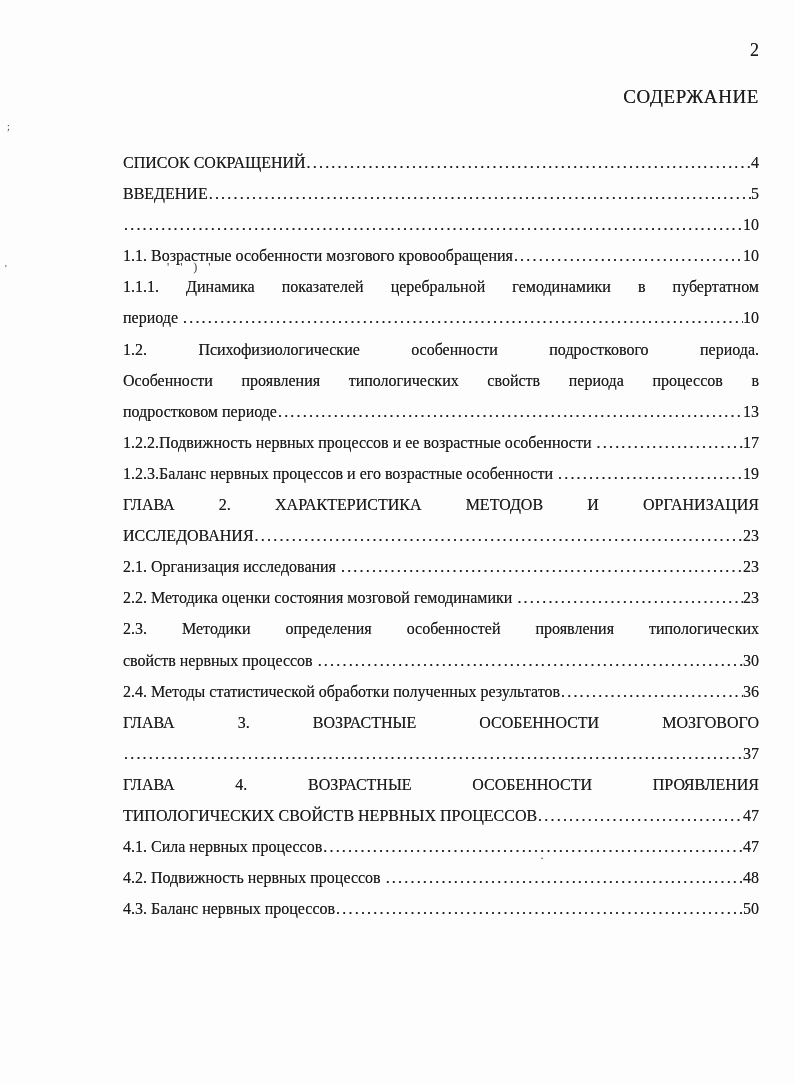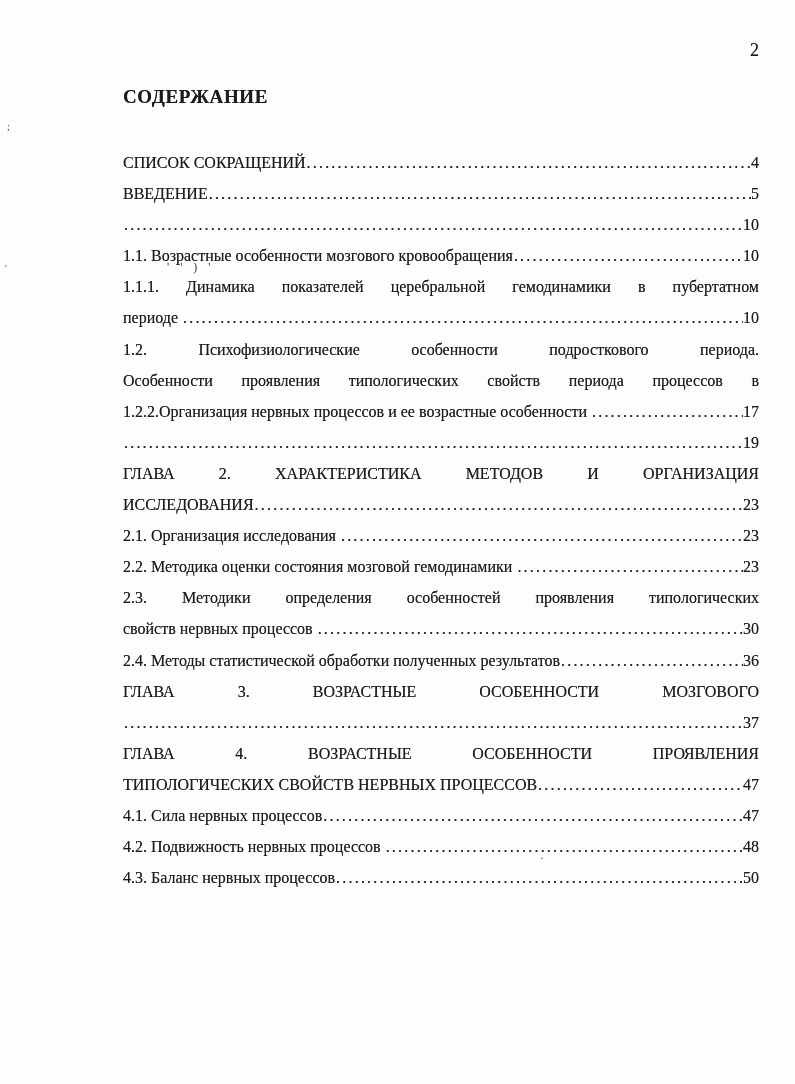--- a/index.html
+++ b/index.html
@@ -17,25 +17,24 @@
   }
   .page-number {
     position: absolute;
     top: 40px; right: 36px;
     font-size: 18px;
     text-shadow: 0 0 0.4px rgba(0,0,0,0.55);
   }
   .doc-title {
     position: absolute;
     top: 86px; left: 123px; width: 636px;
-    text-align: left;
+    text-align: right;
     font-size: 19px;
     letter-spacing: 0.6px;
     text-shadow: 0 0 0.5px rgba(0,0,0,0.65);
-    font-weight: bold;
   }
   .toc {
     position: absolute;
     top: 147px; left: 123px; width: 636px;
   }
   .row {
     display: flex;
     align-items: flex-start;
     height: 31.1px;
     line-height: 31.1px;
@@ -101,25 +100,31 @@
       </div>
       <div class="row spread"><span class="txt">1.1.1. Динамика показателей церебральной гемодинамики в пубертатном</span></div>
       <div class="row">
         <span class="txt">периоде </span>
         <span class="dots"></span>
         <span class="num">10</span>
       </div>
       <div class="row spread"><span class="txt">1.2. Психофизиологические особенности подросткового периода.</span></div>
       <div class="row spread"><span class="txt">Особенности проявления типологических свойств периода процессов в</span></div>
       <div class="row">
-        <span class="txt">1.2.2.Организация нервных процессов и ее возрастные особенности </span>
+        <span class="txt">подростковом периоде</span>
+        <span class="dots"></span>
+        <span class="num">13</span>
+      </div>
+      <div class="row">
+        <span class="txt">1.2.2.Подвижность нервных процессов и ее возрастные особенности </span>
         <span class="dots"></span>
         <span class="num">17</span>
       </div>
       <div class="row">
+        <span class="txt">1.2.3.Баланс нервных процессов и его возрастные особенности </span>
         <span class="dots"></span>
         <span class="num">19</span>
       </div>
       <div class="row spread"><span class="txt">ГЛАВА 2. ХАРАКТЕРИСТИКА МЕТОДОВ И ОРГАНИЗАЦИЯ</span></div>
       <div class="row">
         <span class="txt">ИССЛЕДОВАНИЯ</span>
         <span class="dots"></span>
         <span class="num">23</span>
       </div>
       <div class="row">

